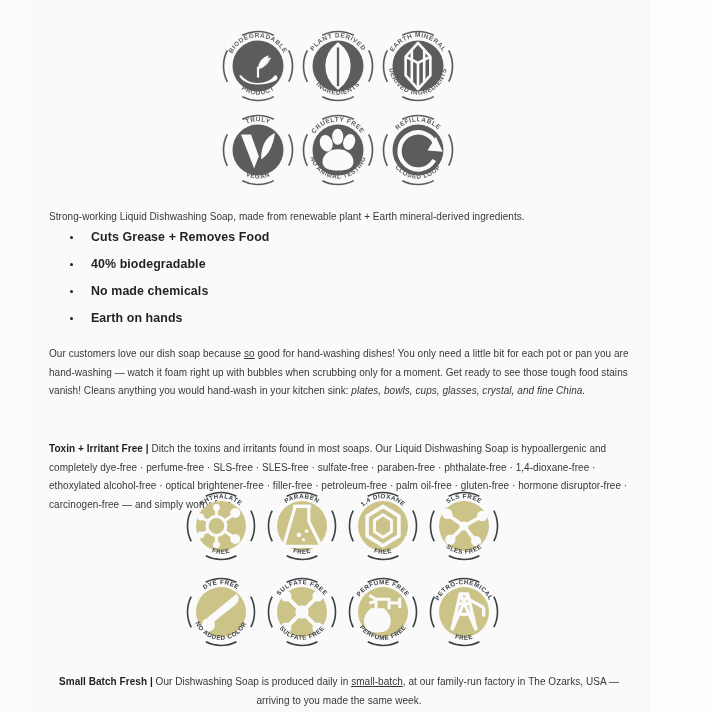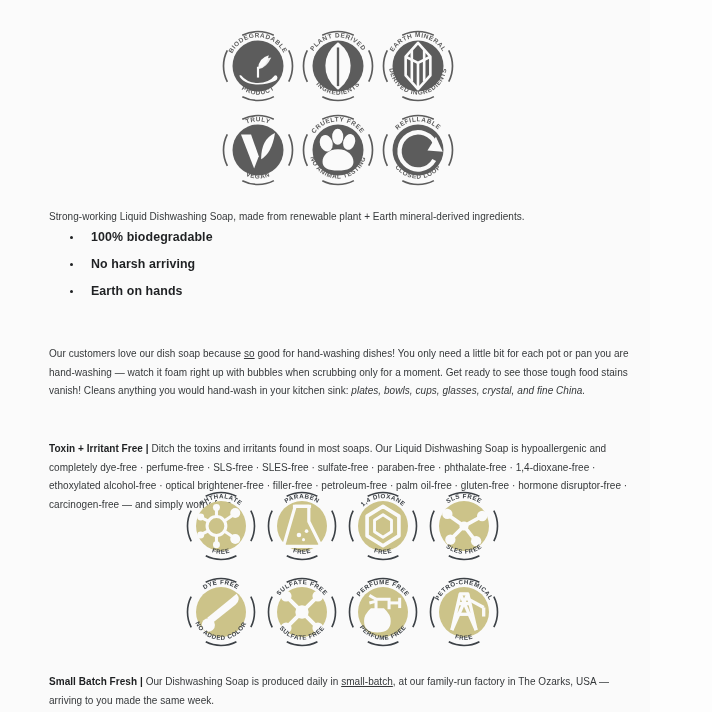--- a/index.html
+++ b/index.html
@@ -97,21 +97,21 @@
     left: 49px;
     width: 580px;
     font-size: 10px;
     line-height: 18.5px;
     color: #35383a;
     letter-spacing: 0.05px;
   }
   #para-intro  { top: 198px; }
   #para-love   { top: 335px; }
   #para-toxin  { top: 430px; }
-  #para-batch  { top: 663px; }
+  #para-batch  { top: 663px; text-align: center; }
 
   .lead { font-weight: bold; color: #1d1f21; }
   .ital { font-style: italic; }
   .ul-word { text-decoration: underline; }
   .inline-link { text-decoration: underline; color: #35383a; }
   .pipe { font-weight: bold; color: #1d1f21; }
 
   
   #feature-list {
     position: absolute;
@@ -316,22 +316,23 @@
         <textPath href="#badge-grid-certifications-b-5" startOffset="50%" text-anchor="middle">CLOSED LOOP</textPath>
       </text>
     </svg>
           </div>
         </div>
       </div>
 
     <p class="para" id="para-intro">Strong-working Liquid Dishwashing Soap, made from renewable plant + Earth mineral-derived ingredients.</p>
 
     <ul id="feature-list">
-        <li><span class="bullet-dot"></span><span>100% biodegradable</span></li>
-        <li><span class="bullet-dot"></span><span>No harsh arriving</span></li>
+        <li><span class="bullet-dot"></span><span>Cuts Grease + Removes Food</span></li>
+        <li><span class="bullet-dot"></span><span>40% biodegradable</span></li>
+        <li><span class="bullet-dot"></span><span>No made chemicals</span></li>
         <li><span class="bullet-dot"></span><span>Earth on hands</span></li>
       </ul>
 
     <p class="para" id="para-love">
       <span>Our customers love our dish soap because </span><span class="ul-word">so</span><span> good for hand-washing dishes! You only need a little bit for each pot or pan you are hand-washing — watch it foam right up with bubbles when scrubbing only for a moment. Get ready to see those tough food stains vanish! Cleans anything you would hand-wash in your kitchen sink: </span><span class="ital">plates, bowls, cups, glasses, crystal, and fine China.</span>
     </p>
 
     <p class="para" id="para-toxin">
       <span class="lead">Toxin + Irritant Free</span><span class="pipe"> | </span><span>Ditch the toxins and irritants found in most soaps. Our Liquid Dishwashing Soap is hypoallergenic and completely dye-free · perfume-free · SLS-free · SLES-free · sulfate-free · paraben-free · phthalate-free · 1,4-dioxane-free · ethoxylated alcohol-free · optical brightener-free · filler-free · petroleum-free · palm oil-free · gluten-free · hormone disruptor-free · carcinogen-free — and simply worry-free.</span>
     </p>

